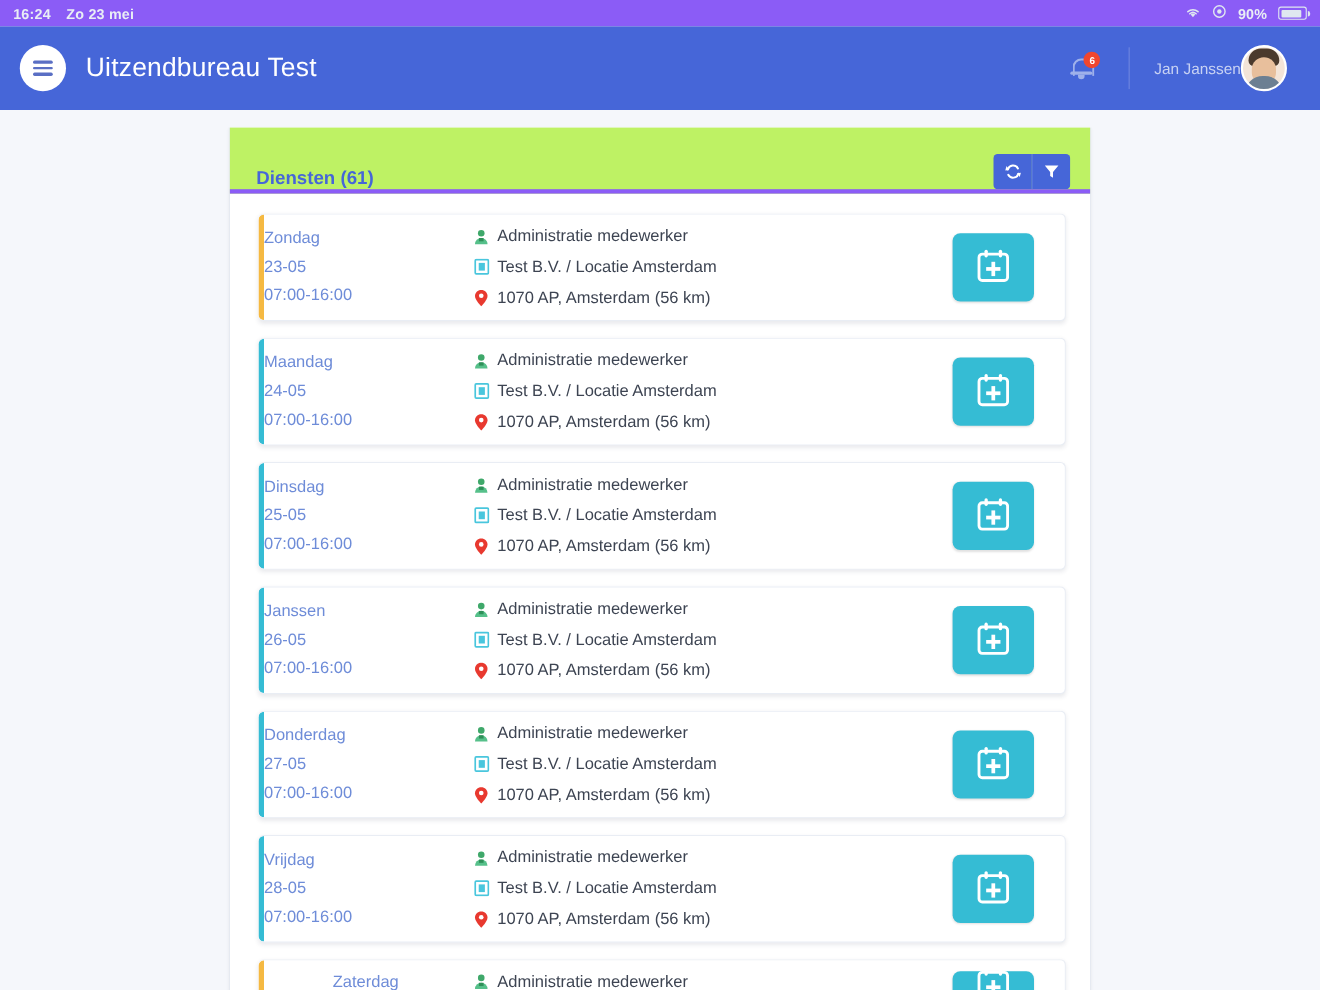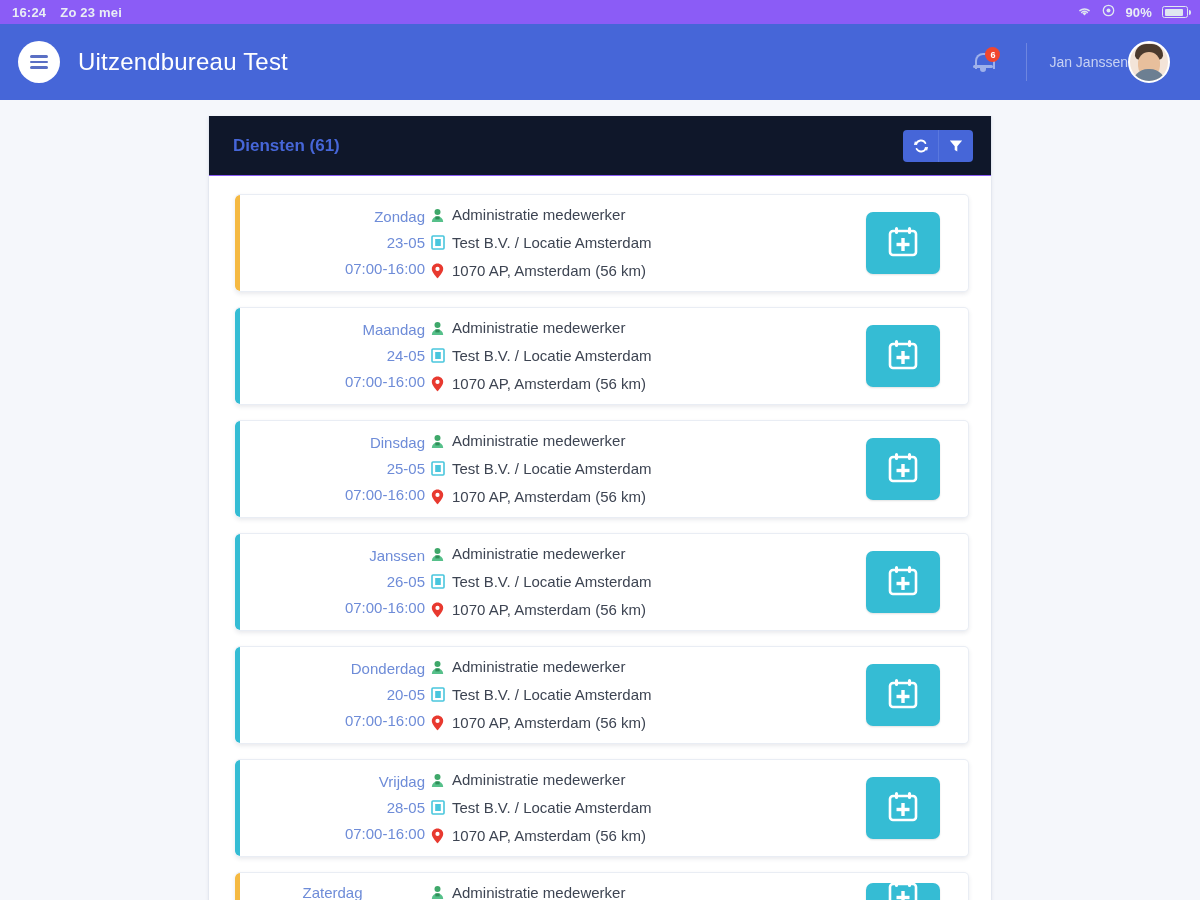--- a/index.html
+++ b/index.html
@@ -120,23 +120,23 @@
     left: 208px; top: 16px;
     width: 784px;
     bottom: -40px;
     background: #ffffff;
     border: 1px solid #e4e8f0;
     border-top: none;
     box-shadow: 0 1px 3px rgba(40,50,80,.08);
   }
   .panel-head {
     height: 60px;
-    background: #0f172a;
-    border-bottom: 1px solid #8b5cf6;
-    display: flex; align-items: center;
+    background: #bef264;
+    border-bottom: 4px solid #8b5cf6;
+    display: flex; align-items: flex-end;
     padding: 0 18px 0 24px;
   }
   .panel-title {
     color: #4666d8;
     font-size: 17px;
     font-weight: bold;
   }
   .head-actions { margin-left: auto; display: flex; }
   .btn-grp { display: flex; border-radius: 4px; overflow: hidden; }
   .ibtn {
@@ -160,21 +160,21 @@
     box-shadow: 0 2px 4px rgba(40,50,80,.10);
     margin-bottom: 15px;
     height: 98px;
     overflow: hidden;
     position: relative;
   }
   .accent { width: 5px; flex: 0 0 5px; border-radius: 5px 0 0 5px; }
   .row-when {
     width: 185px; flex: 0 0 185px;
     display: flex; flex-direction: column;
-    align-items: flex-end; justify-content: center;
+    align-items: flex-start; justify-content: center;
     color: #6e8cd8;
     font-size: 15px;
     line-height: 1.72;
   }
   .row-when .d1 { color: #6e8cd8; }
   .row-info {
     flex: 1 1 auto;
     display: flex; flex-direction: column; justify-content: center;
     padding-left: 4px;
     gap: 2px;
@@ -487,21 +487,21 @@
                   <rect x="15.3" y="13" width="3.4" height="13" fill="#ffffff"></rect>
                   <rect x="10.5" y="17.8" width="13" height="3.4" fill="#ffffff"></rect>
                 </svg></span>
             </button>
           </div>
         </div>
         <div class="row">
           <div class="accent" style="background:#35bcd4"></div>
           <div class="row-when">
             <span class="d1">Donderdag</span>
-            <span>20-05</span>
+            <span>27-05</span>
             <span>07:00-16:00</span>
           </div>
           <div class="row-info">
             <div class="info-line">
               <span class="ic">
                 <svg width="15" height="15" viewBox="0 0 15 15">
                   <circle cx="7.5" cy="4" r="3" fill="#3fa86a"></circle>
                   <path d="M1.8 14 a5.7 5.7 0 0 1 11.4 0 Z" fill="#56c08a"></path>
                   <rect x="5.4" y="8.4" width="4.2" height="3" fill="#2f8f58"></rect>
                 </svg>

